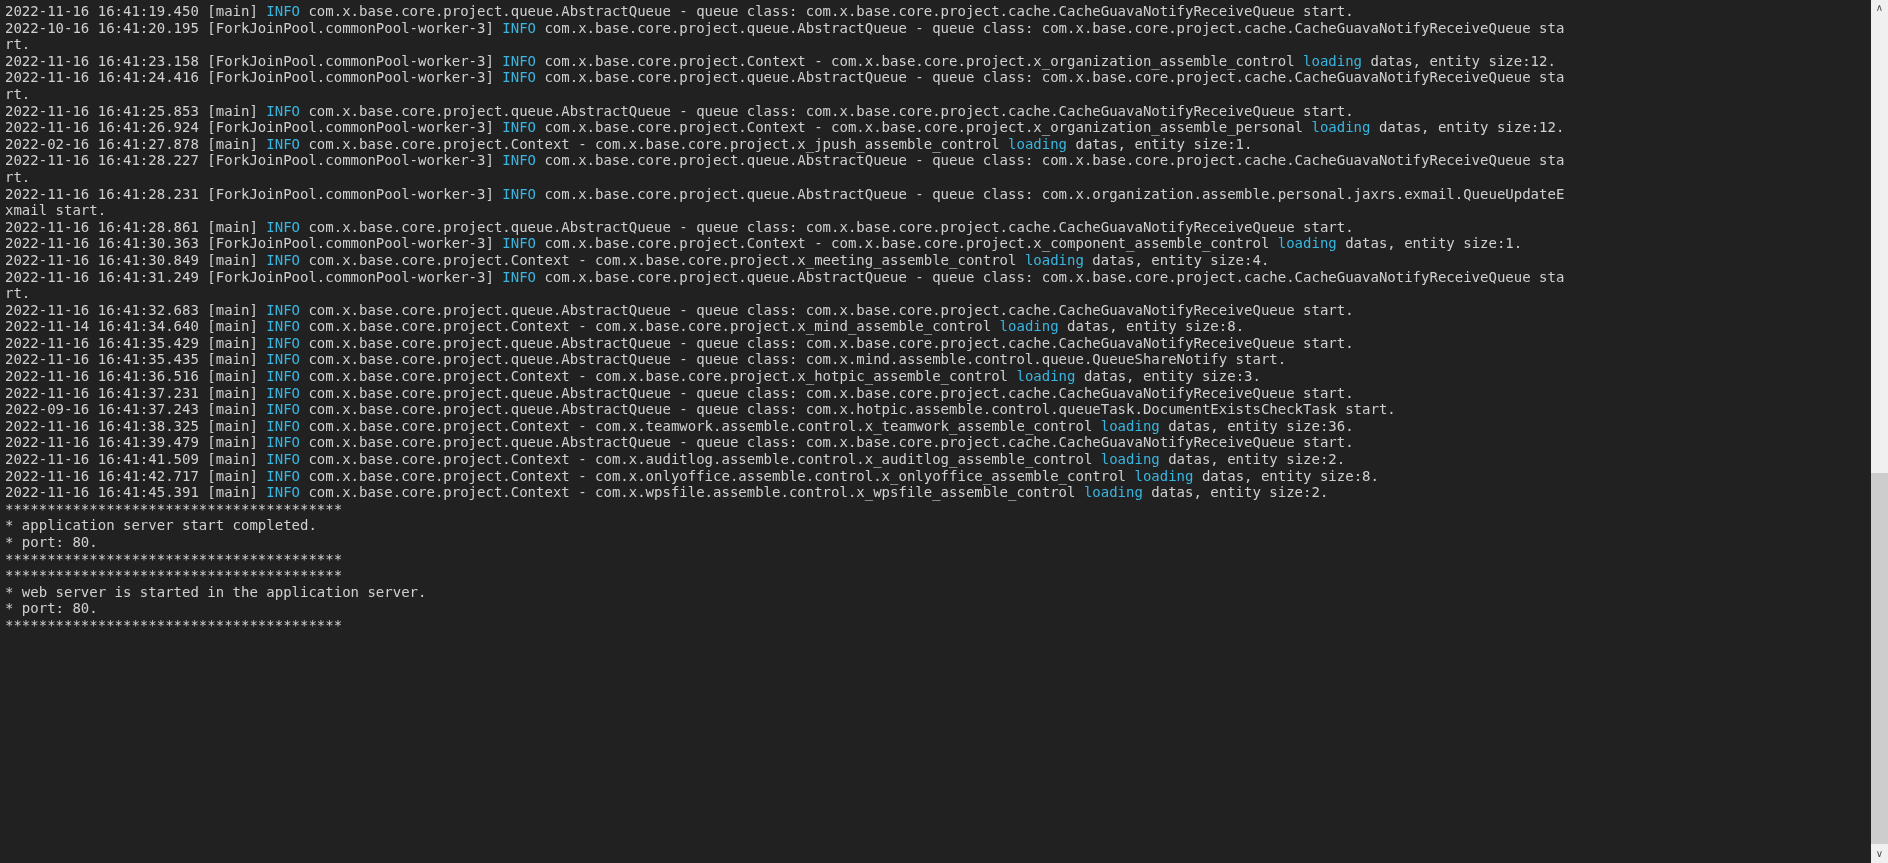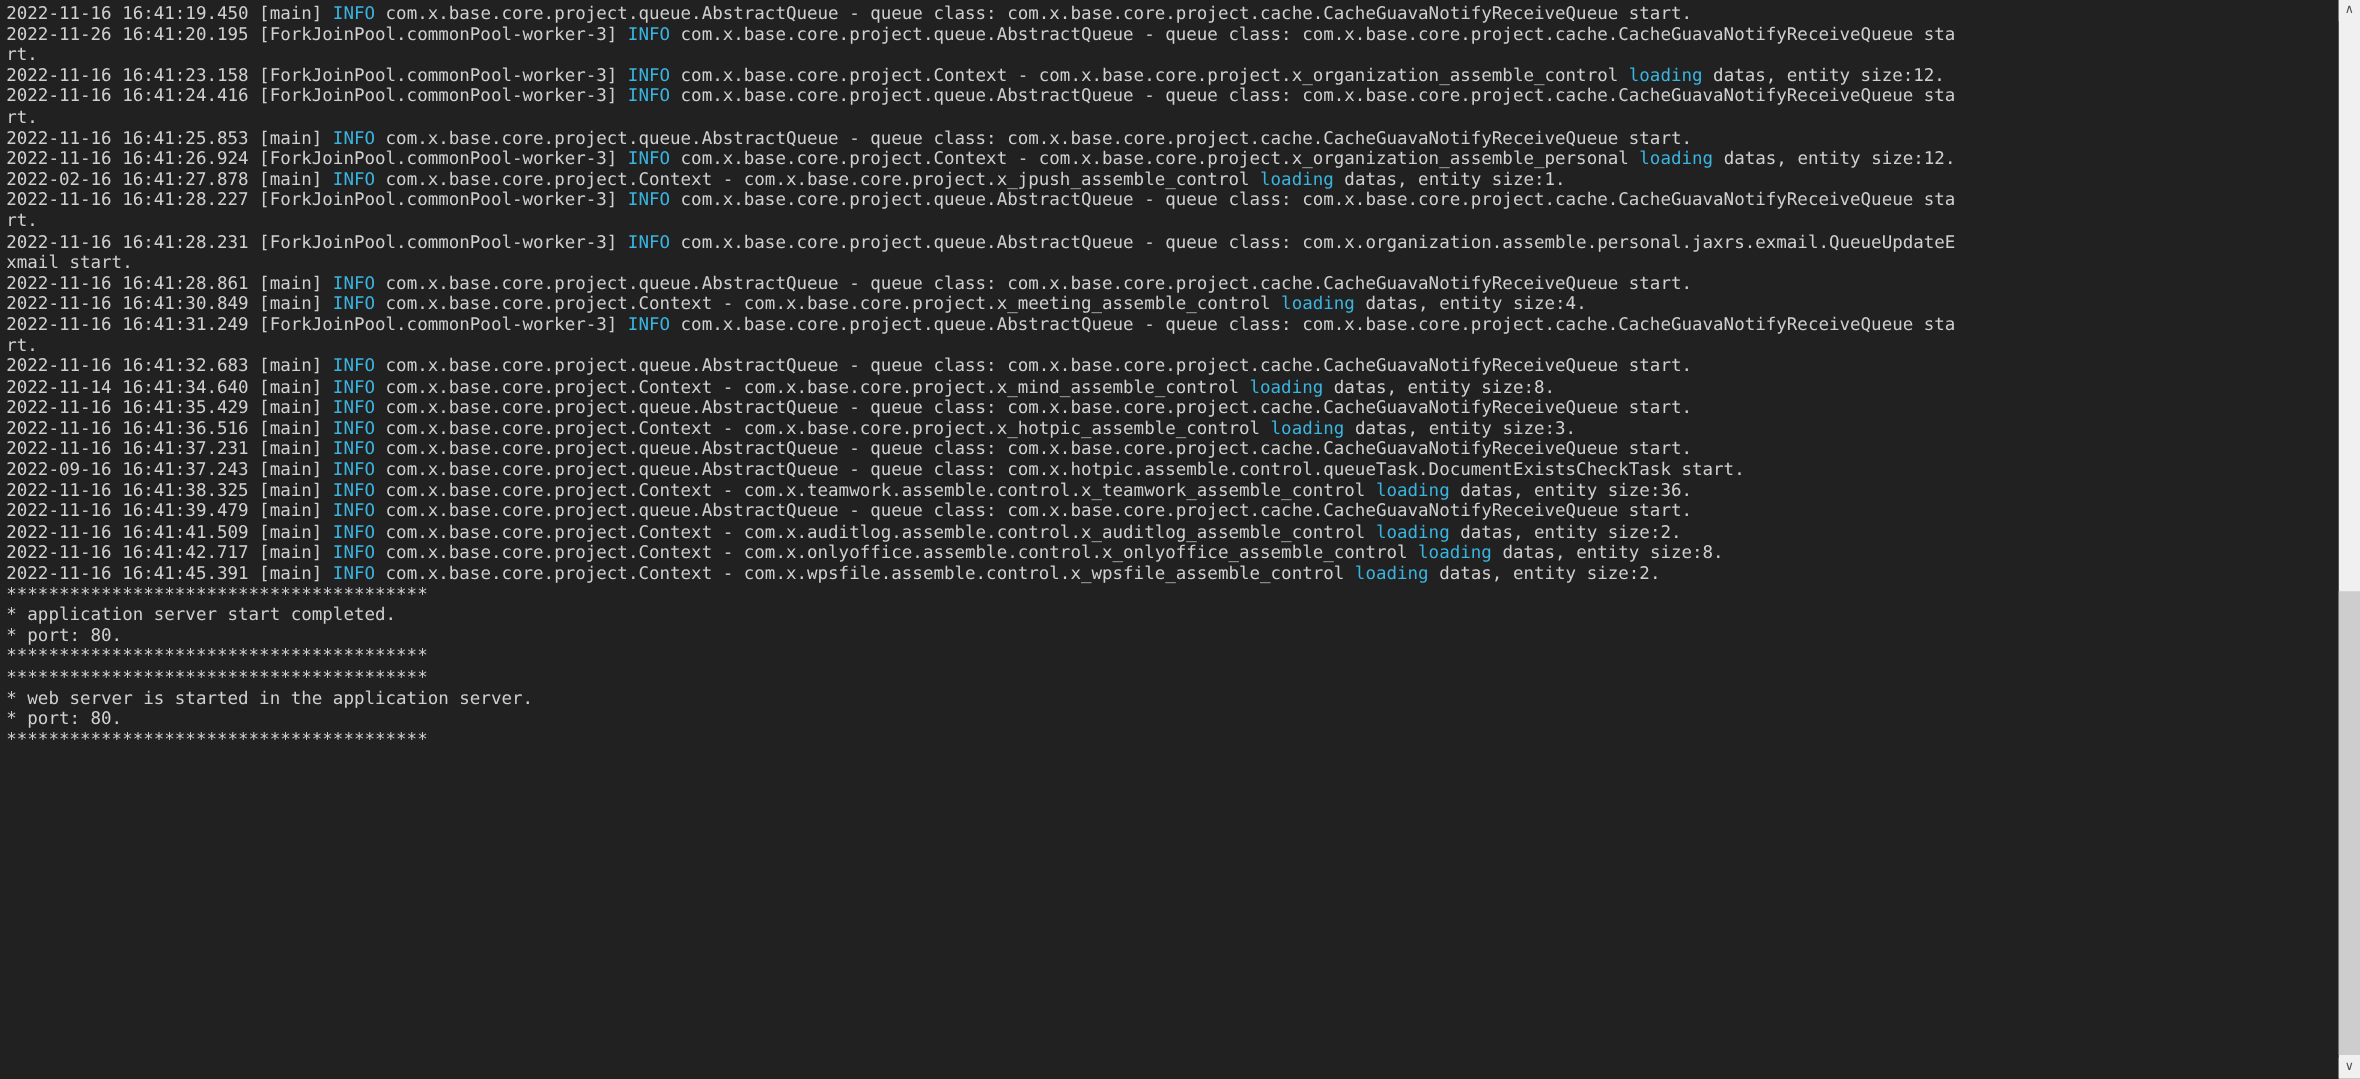--- a/index.html
+++ b/index.html
@@ -64,39 +64,41 @@
     bottom: 2px;
     background: var(--sb-thumb, #cdcdcd);
   }
 </style>
 </head>
 <body>
 
 <div class="screen">
   <div class="terminal" id="terminal">
       <div class="log-row"><span class="seg-default">2022-11-16 16:41:19.450 [main] </span><span class="seg-accent">INFO</span><span class="seg-default"> com.x.base.core.project.queue.AbstractQueue - queue class: com.x.base.core.project.cache.CacheGuavaNotifyReceiveQueue start.</span></div>
-      <div class="log-row"><span class="seg-default">2022-11-26 16:41:20.195 [ForkJoinPool.commonPool-worker-3] </span><span class="seg-accent">INFO</span><span class="seg-default"> com.x.base.core.project.queue.AbstractQueue - queue class: com.x.base.core.project.cache.CacheGuavaNotifyReceiveQueue sta</span></div>
+      <div class="log-row"><span class="seg-default">2022-10-16 16:41:20.195 [ForkJoinPool.commonPool-worker-3] </span><span class="seg-accent">INFO</span><span class="seg-default"> com.x.base.core.project.queue.AbstractQueue - queue class: com.x.base.core.project.cache.CacheGuavaNotifyReceiveQueue sta</span></div>
       <div class="log-row"><span class="seg-default">rt.</span></div>
       <div class="log-row"><span class="seg-default">2022-11-16 16:41:23.158 [ForkJoinPool.commonPool-worker-3] </span><span class="seg-accent">INFO</span><span class="seg-default"> com.x.base.core.project.Context - com.x.base.core.project.x_organization_assemble_control </span><span class="seg-accent">loading</span><span class="seg-default"> datas, entity size:12.</span></div>
       <div class="log-row"><span class="seg-default">2022-11-16 16:41:24.416 [ForkJoinPool.commonPool-worker-3] </span><span class="seg-accent">INFO</span><span class="seg-default"> com.x.base.core.project.queue.AbstractQueue - queue class: com.x.base.core.project.cache.CacheGuavaNotifyReceiveQueue sta</span></div>
       <div class="log-row"><span class="seg-default">rt.</span></div>
       <div class="log-row"><span class="seg-default">2022-11-16 16:41:25.853 [main] </span><span class="seg-accent">INFO</span><span class="seg-default"> com.x.base.core.project.queue.AbstractQueue - queue class: com.x.base.core.project.cache.CacheGuavaNotifyReceiveQueue start.</span></div>
       <div class="log-row"><span class="seg-default">2022-11-16 16:41:26.924 [ForkJoinPool.commonPool-worker-3] </span><span class="seg-accent">INFO</span><span class="seg-default"> com.x.base.core.project.Context - com.x.base.core.project.x_organization_assemble_personal </span><span class="seg-accent">loading</span><span class="seg-default"> datas, entity size:12.</span></div>
       <div class="log-row"><span class="seg-default">2022-02-16 16:41:27.878 [main] </span><span class="seg-accent">INFO</span><span class="seg-default"> com.x.base.core.project.Context - com.x.base.core.project.x_jpush_assemble_control </span><span class="seg-accent">loading</span><span class="seg-default"> datas, entity size:1.</span></div>
       <div class="log-row"><span class="seg-default">2022-11-16 16:41:28.227 [ForkJoinPool.commonPool-worker-3] </span><span class="seg-accent">INFO</span><span class="seg-default"> com.x.base.core.project.queue.AbstractQueue - queue class: com.x.base.core.project.cache.CacheGuavaNotifyReceiveQueue sta</span></div>
       <div class="log-row"><span class="seg-default">rt.</span></div>
       <div class="log-row"><span class="seg-default">2022-11-16 16:41:28.231 [ForkJoinPool.commonPool-worker-3] </span><span class="seg-accent">INFO</span><span class="seg-default"> com.x.base.core.project.queue.AbstractQueue - queue class: com.x.organization.assemble.personal.jaxrs.exmail.QueueUpdateE</span></div>
       <div class="log-row"><span class="seg-default">xmail start.</span></div>
       <div class="log-row"><span class="seg-default">2022-11-16 16:41:28.861 [main] </span><span class="seg-accent">INFO</span><span class="seg-default"> com.x.base.core.project.queue.AbstractQueue - queue class: com.x.base.core.project.cache.CacheGuavaNotifyReceiveQueue start.</span></div>
+      <div class="log-row"><span class="seg-default">2022-11-16 16:41:30.363 [ForkJoinPool.commonPool-worker-3] </span><span class="seg-accent">INFO</span><span class="seg-default"> com.x.base.core.project.Context - com.x.base.core.project.x_component_assemble_control </span><span class="seg-accent">loading</span><span class="seg-default"> datas, entity size:1.</span></div>
       <div class="log-row"><span class="seg-default">2022-11-16 16:41:30.849 [main] </span><span class="seg-accent">INFO</span><span class="seg-default"> com.x.base.core.project.Context - com.x.base.core.project.x_meeting_assemble_control </span><span class="seg-accent">loading</span><span class="seg-default"> datas, entity size:4.</span></div>
       <div class="log-row"><span class="seg-default">2022-11-16 16:41:31.249 [ForkJoinPool.commonPool-worker-3] </span><span class="seg-accent">INFO</span><span class="seg-default"> com.x.base.core.project.queue.AbstractQueue - queue class: com.x.base.core.project.cache.CacheGuavaNotifyReceiveQueue sta</span></div>
       <div class="log-row"><span class="seg-default">rt.</span></div>
       <div class="log-row"><span class="seg-default">2022-11-16 16:41:32.683 [main] </span><span class="seg-accent">INFO</span><span class="seg-default"> com.x.base.core.project.queue.AbstractQueue - queue class: com.x.base.core.project.cache.CacheGuavaNotifyReceiveQueue start.</span></div>
       <div class="log-row"><span class="seg-default">2022-11-14 16:41:34.640 [main] </span><span class="seg-accent">INFO</span><span class="seg-default"> com.x.base.core.project.Context - com.x.base.core.project.x_mind_assemble_control </span><span class="seg-accent">loading</span><span class="seg-default"> datas, entity size:8.</span></div>
       <div class="log-row"><span class="seg-default">2022-11-16 16:41:35.429 [main] </span><span class="seg-accent">INFO</span><span class="seg-default"> com.x.base.core.project.queue.AbstractQueue - queue class: com.x.base.core.project.cache.CacheGuavaNotifyReceiveQueue start.</span></div>
+      <div class="log-row"><span class="seg-default">2022-11-16 16:41:35.435 [main] </span><span class="seg-accent">INFO</span><span class="seg-default"> com.x.base.core.project.queue.AbstractQueue - queue class: com.x.mind.assemble.control.queue.QueueShareNotify start.</span></div>
       <div class="log-row"><span class="seg-default">2022-11-16 16:41:36.516 [main] </span><span class="seg-accent">INFO</span><span class="seg-default"> com.x.base.core.project.Context - com.x.base.core.project.x_hotpic_assemble_control </span><span class="seg-accent">loading</span><span class="seg-default"> datas, entity size:3.</span></div>
       <div class="log-row"><span class="seg-default">2022-11-16 16:41:37.231 [main] </span><span class="seg-accent">INFO</span><span class="seg-default"> com.x.base.core.project.queue.AbstractQueue - queue class: com.x.base.core.project.cache.CacheGuavaNotifyReceiveQueue start.</span></div>
       <div class="log-row"><span class="seg-default">2022-09-16 16:41:37.243 [main] </span><span class="seg-accent">INFO</span><span class="seg-default"> com.x.base.core.project.queue.AbstractQueue - queue class: com.x.hotpic.assemble.control.queueTask.DocumentExistsCheckTask start.</span></div>
       <div class="log-row"><span class="seg-default">2022-11-16 16:41:38.325 [main] </span><span class="seg-accent">INFO</span><span class="seg-default"> com.x.base.core.project.Context - com.x.teamwork.assemble.control.x_teamwork_assemble_control </span><span class="seg-accent">loading</span><span class="seg-default"> datas, entity size:36.</span></div>
       <div class="log-row"><span class="seg-default">2022-11-16 16:41:39.479 [main] </span><span class="seg-accent">INFO</span><span class="seg-default"> com.x.base.core.project.queue.AbstractQueue - queue class: com.x.base.core.project.cache.CacheGuavaNotifyReceiveQueue start.</span></div>
       <div class="log-row"><span class="seg-default">2022-11-16 16:41:41.509 [main] </span><span class="seg-accent">INFO</span><span class="seg-default"> com.x.base.core.project.Context - com.x.auditlog.assemble.control.x_auditlog_assemble_control </span><span class="seg-accent">loading</span><span class="seg-default"> datas, entity size:2.</span></div>
       <div class="log-row"><span class="seg-default">2022-11-16 16:41:42.717 [main] </span><span class="seg-accent">INFO</span><span class="seg-default"> com.x.base.core.project.Context - com.x.onlyoffice.assemble.control.x_onlyoffice_assemble_control </span><span class="seg-accent">loading</span><span class="seg-default"> datas, entity size:8.</span></div>
       <div class="log-row"><span class="seg-default">2022-11-16 16:41:45.391 [main] </span><span class="seg-accent">INFO</span><span class="seg-default"> com.x.base.core.project.Context - com.x.wpsfile.assemble.control.x_wpsfile_assemble_control </span><span class="seg-accent">loading</span><span class="seg-default"> datas, entity size:2.</span></div>
       <div class="log-row"><span class="seg-default">****************************************</span></div>
       <div class="log-row"><span class="seg-default">* application server start completed.</span></div>

